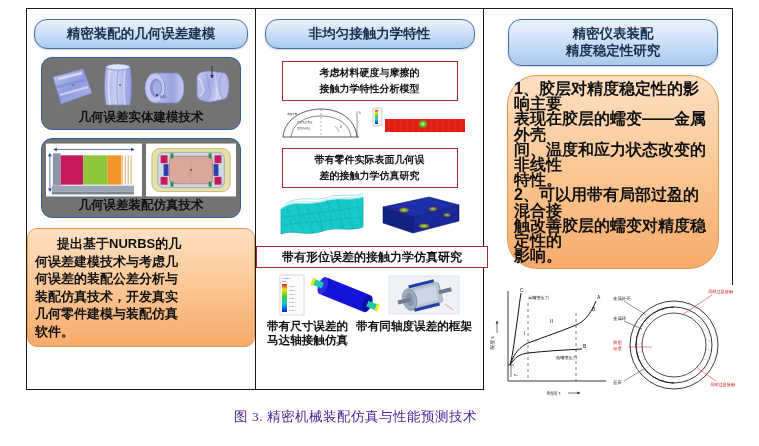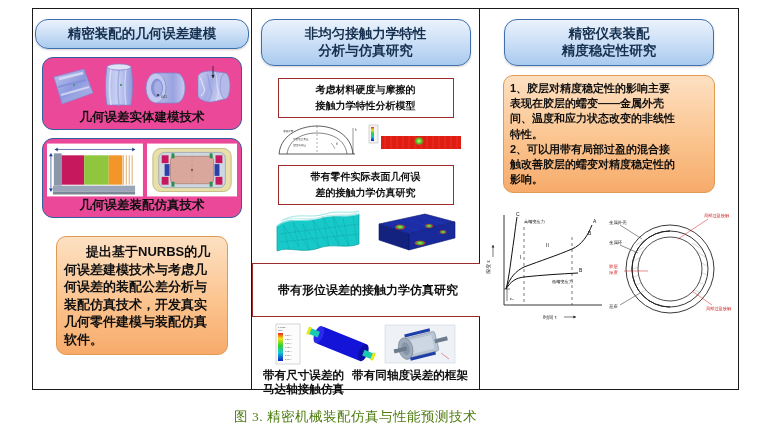--- a/index.html
+++ b/index.html
@@ -5,21 +5,21 @@
   html,body{margin:0;padding:0;background:#ffffff;}
   body{
     width:759px;height:446px;
     font-family:"Liberation Sans","DejaVu Sans",sans-serif;
     overflow:hidden;
   }
   .page{position:relative;width:759px;height:446px;}
 
   
   .frame{
-    position:absolute;left:32px;top:8px;width:707px;height:382px;
+    position:absolute;left:26px;top:8px;width:707px;height:382px;
     border:1.5px solid #1a1a1a;box-sizing:border-box;background:#fff;
     display:flex;
   }
   .col{position:relative;box-sizing:border-box;height:100%;}
   .col-1{width:232px;border-right:1.5px solid #1a1a1a;}
   .col-2{width:228px;border-right:1.5px solid #1a1a1a;}
   .col-3{flex:1;}
 
   
   .pill{
@@ -33,64 +33,64 @@
     font-size:13.5px;line-height:17px;font-weight:700;
     padding:5px 6px 6px;
   }
   .pill-1{width:200px;}
   .pill-2{width:196px;}
   .pill-3{width:196px;}
 
   
   .bluecard{
     margin:8px auto 0;width:200px;
-    border:1.4px solid #2f5f9e;border-radius:11px;background:#ec4899;
+    border:1.4px solid #2f5f9e;border-radius:11px;background:#737373;
     box-sizing:border-box;padding:4px 4px 2px;
   }
   .bluecard .cap{
     text-align:center;font-size:12.5px;font-weight:700;color:#101010;
     line-height:15px;padding:1px 0 2px;
   }
   .imgrow{display:flex;align-items:flex-end;justify-content:center;gap:3px;height:47px;}
 
   
   .orange{
     border:1.2px solid #e09a52;border-radius:10px;
     background:linear-gradient(180deg,#fde0c2 0%,#fbc48f 55%,#f7ab6b 100%);
     color:#101010;box-sizing:border-box;
     font-size:13px;line-height:17.5px;font-weight:700;
     padding:6px 7px;
   }
-  .orange-left{margin:18px auto 0;width:172px;}
-  .orange-right{margin:9px auto 16px;width:212px;font-size:11px;line-height:15.2px;font-weight:700;padding:5px 6px;}
+  .orange-left{margin:10px auto 0;width:228px;}
+  .orange-right{margin:9px auto 16px;width:212px;font-size:16px;line-height:15.2px;font-weight:700;padding:5px 6px;border-radius:30px;}
   .indent{display:inline-block;width:22px;}
 
   
   .redbox{
     margin:0 auto;box-sizing:border-box;
     border:1.3px solid #9e2b2b;background:#fff;color:#101010;
     text-align:center;font-size:10px;line-height:16px;font-weight:700;
     padding:3px 20px;
   }
   .rb-1{width:176px;margin-top:12px;}
   .rb-2{width:176px;margin-top:6px;}
-  .rb-3{width:232px;margin-top:7px;font-size:12px;padding:18px 4px;}
+  .rb-3{width:232px;margin-top:7px;font-size:12px;padding:2px 4px;}
 
   .midrow{display:flex;justify-content:center;align-items:center;gap:6px;margin-top:5px;}
   .midcap{
     text-align:center;font-size:11.6px;line-height:14px;font-weight:700;color:#101010;
   }
 
   
   .g{display:block;}
 
   
   .figcap{
     position:absolute;left:0;top:408px;width:711px;text-align:center;
-    font-size:13.5px;color:#4d7c0f;font-family:"Liberation Serif","DejaVu Serif",serif;
+    font-size:13.5px;color:#4c1d95;font-family:"Liberation Serif","DejaVu Serif",serif;
     letter-spacing:.5px;
   }
 </style>
 </head>
 <body>
 
 <div class="page">
 
   <div class="frame">
 
@@ -219,21 +219,20 @@
         <div>装配仿真技术，开发真实</div>
         <div>几何零件建模与装配仿真</div>
         <div>软件。</div>
       </div>
     </div>
 
     <div class="col col-2">
 
       <div class="pill pill-2">
         <div>非均匀接触力学特性</div>
-        <div>分析与仿真研究</div>
       </div>
 
       <div class="redbox rb-1">
         <div>考虑材料硬度与摩擦的</div>
         <div>接触力学特性分析模型</div>
       </div>
 
       <div class="midrow">
         <svg class="g" width="92" height="36" viewBox="0 0 92 36">
           <rect x="0" y="0" width="92" height="36" fill="#fff"></rect>

